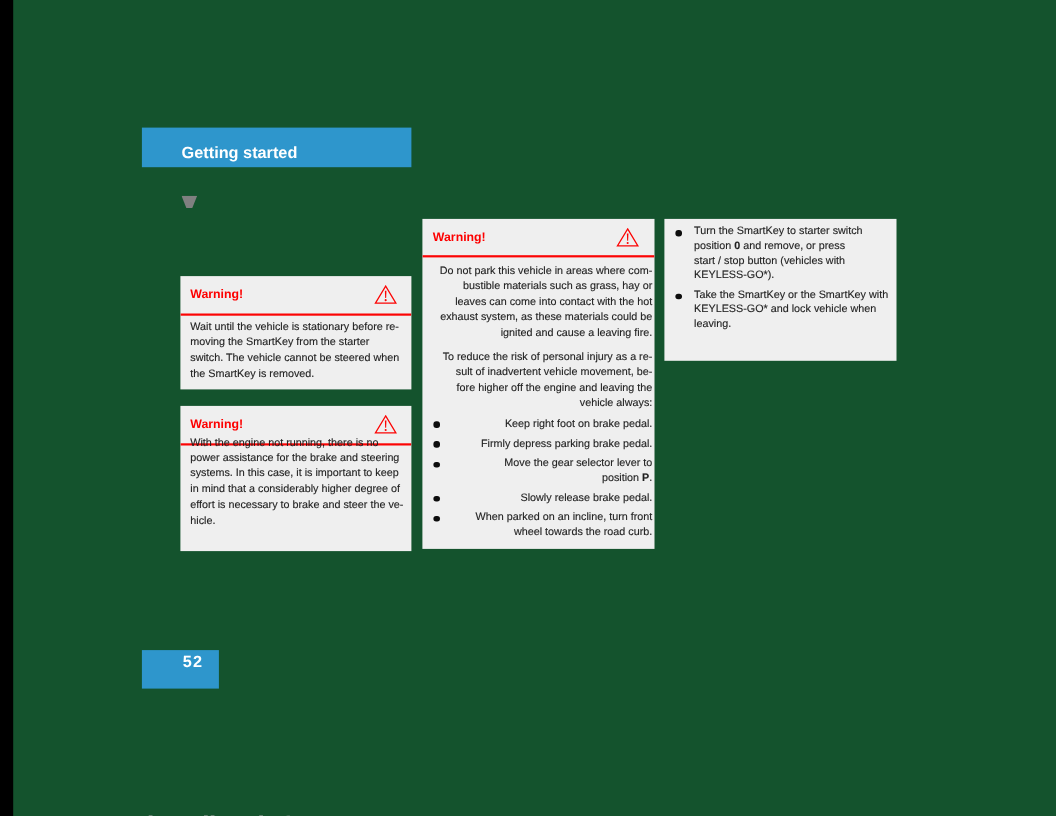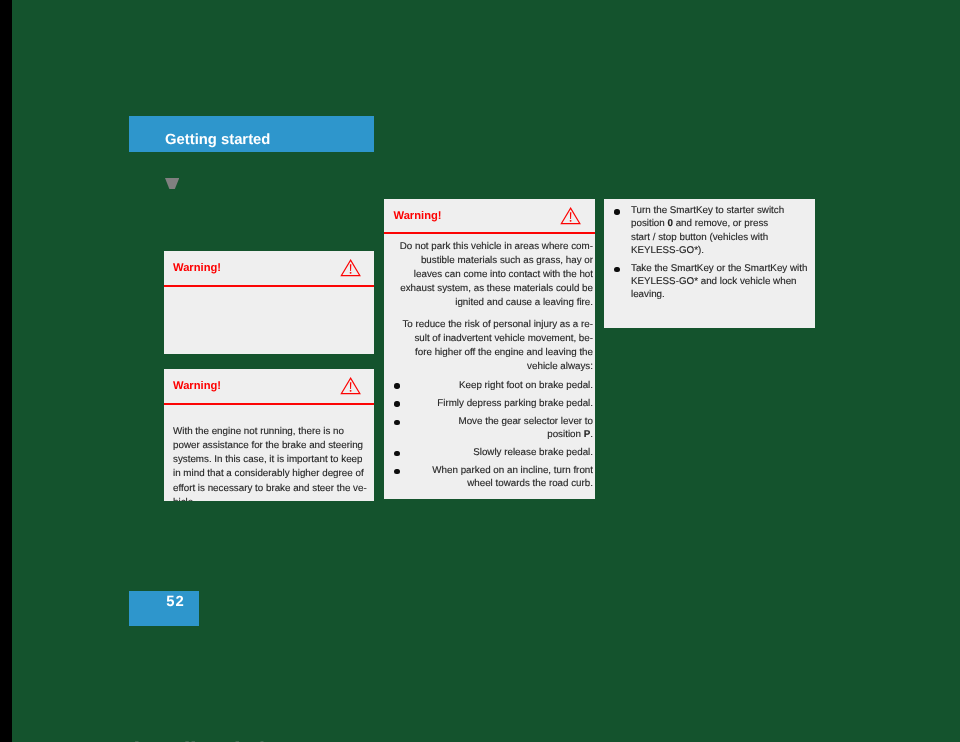--- a/index.html
+++ b/index.html
@@ -62,31 +62,39 @@
   </svg>
 
   <div class="wbox" style="left:152px;top:251px;width:210px;height:103px;">
     <div class="wtitle" style="left:9px;top:12.1px;">Warning!</div>
     <svg class="wicon" style="left:175.8px;top:8.4px;" width="21" height="18" viewBox="0 0 21 18">
       <path d="M10.6 1.1 L19.9 16.6 H1.3 Z" fill="none" stroke="#fc0404" stroke-width="1.15" stroke-linejoin="miter"></path>
       <path d="M9.88 5.3 H11.32 L11.04 11.9 H10.16 Z" fill="#fc0404"></path>
       <circle cx="10.6" cy="13.85" r="0.95" fill="#fc0404"></circle>
     </svg>
     <div class="wrule" style="top:34px;"></div>
+    <div class="wbody" style="left:9px;top:42.1px;right:2px;">
+      <div class="para">
+        <div class="tline">Wait until the vehicle is stationary before re-</div>
+        <div class="tline">moving the SmartKey from the starter</div>
+        <div class="tline">switch. The vehicle cannot be steered when</div>
+        <div class="tline">the SmartKey is removed.</div>
+      </div>
+    </div>
   </div>
 
   <div class="wbox" style="left:152px;top:369px;width:210px;height:132px;">
     <div class="wtitle" style="left:9px;top:12.1px;">Warning!</div>
     <svg class="wicon" style="left:175.8px;top:8.4px;" width="21" height="18" viewBox="0 0 21 18">
       <path d="M10.6 1.1 L19.9 16.6 H1.3 Z" fill="none" stroke="#fc0404" stroke-width="1.15" stroke-linejoin="miter"></path>
       <path d="M9.88 5.3 H11.32 L11.04 11.9 H10.16 Z" fill="#fc0404"></path>
       <circle cx="10.6" cy="13.85" r="0.95" fill="#fc0404"></circle>
     </svg>
     <div class="wrule" style="top:34px;"></div>
-    <div class="wbody" style="left:9px;top:58px;right:2px;">
+    <div class="wbody" style="left:9px;top:29px;right:2px;">
       <div class="para">
         <div class="tline">With the engine not running, there is no</div>
         <div class="tline">power assistance for the brake and steering</div>
         <div class="tline">systems. In this case, it is important to keep</div>
         <div class="tline">in mind that a considerably higher degree of</div>
         <div class="tline">effort is necessary to brake and steer the ve-</div>
         <div class="tline">hicle.</div>
       </div>
     </div>
   </div>

